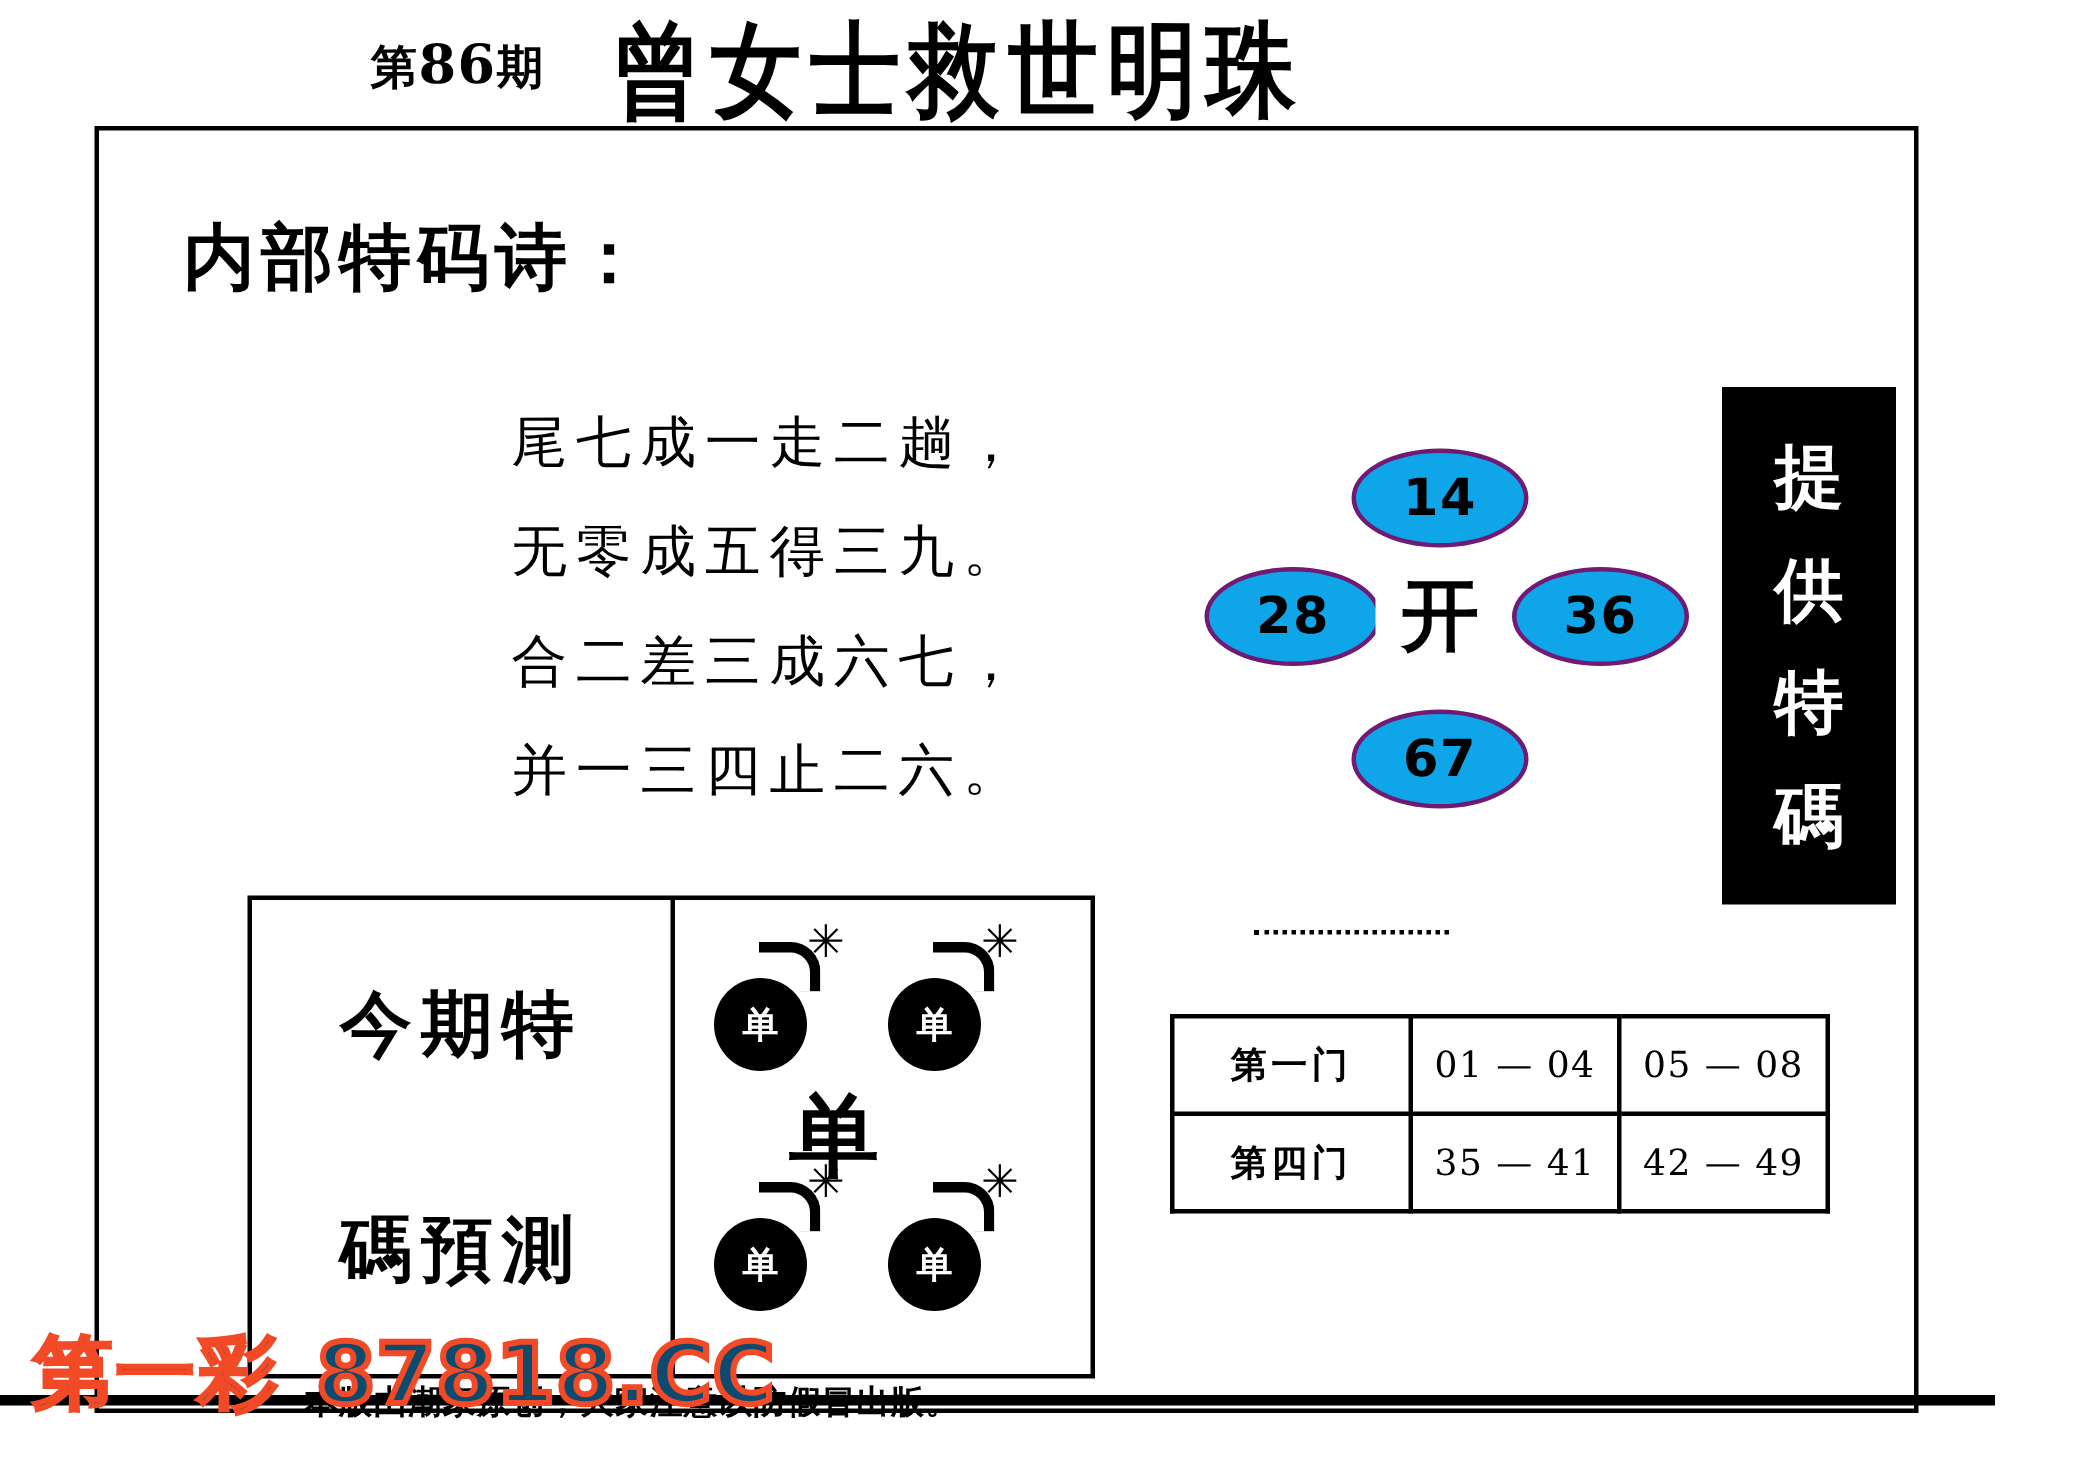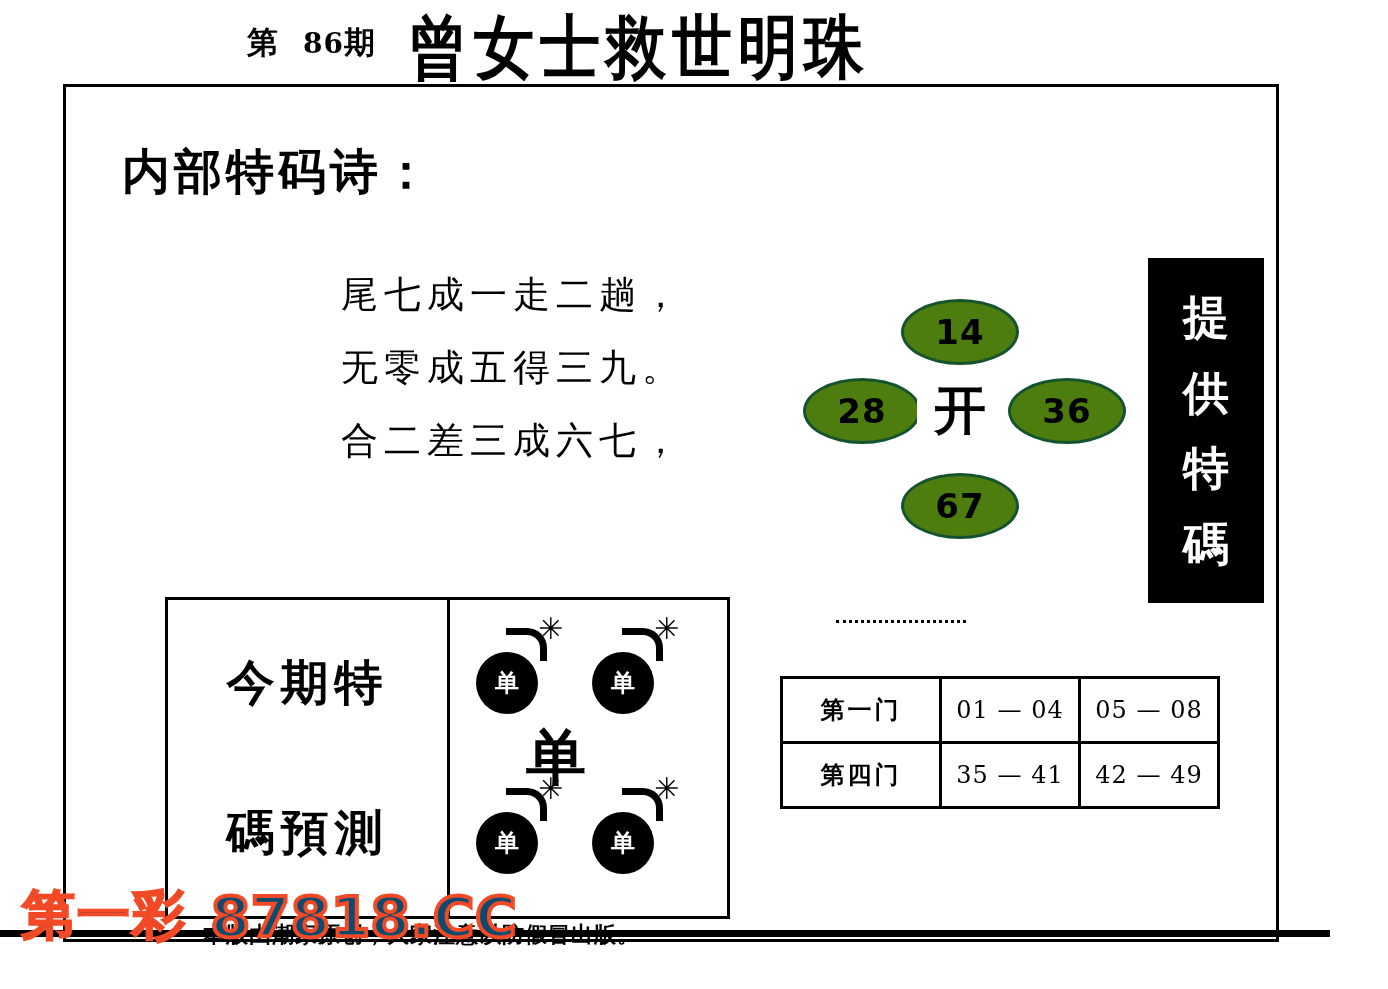--- a/index.html
+++ b/index.html
@@ -25,22 +25,21 @@
   }
   #issue-label {
     position: absolute;
     left: 247px; top: 22px;
     font-size: 31px;
     font-weight: bold;
     letter-spacing: 1px;
     font-family: "DejaVu Serif", "Liberation Serif", serif;
   }
   #issue-label .num {
-    font-size: 28px;
-    margin-left: 24px;
+    font-size: 36px;
   }
   #main-title {
     position: absolute;
     left: 408px; top: 2px;
     font-size: 60px;
     font-weight: bold;
     letter-spacing: 6px;
     font-family: "DejaVu Serif", "Liberation Serif", serif;
     white-space: nowrap;
     transform: scaleY(1.15);
@@ -85,30 +84,30 @@
   #ball-cluster {
     position: absolute;
     left: 795px; top: 295px;
     width: 345px;
     height: 250px;
   }
   .ball {
     position: absolute;
     width: 118px;
     height: 66px;
-    border: 3px solid #14532d;
+    border: 3px solid #701a75;
     border-radius: 50%;
     box-sizing: border-box;
     display: flex;
     align-items: center;
     justify-content: center;
     font-size: 34px;
     font-weight: bold;
     font-family: "DejaVu Sans", "Liberation Sans", sans-serif;
-    background: #4d7c0f;
+    background: #0ea5e9;
     letter-spacing: 1px;
   }
   #ball-top    { left: 106px; top: 4px; }
   #ball-left   { left: 8px;  top: 83px; }
   #ball-right  { left: 213px; top: 83px; }
   #ball-bottom { left: 106px; top: 178px; }
   #kai {
     position: absolute;
     left: 122px; top: 84px;
     width: 86px; height: 64px;
@@ -311,20 +310,21 @@
 </div>
 
 <div id="frame"></div>
 
 <div id="poem-heading">内部特码诗：</div>
 
 <div id="poem">
   <div class="line">尾七成一走二趟，</div>
   <div class="line">无零成五得三九。</div>
   <div class="line">合二差三成六七，</div>
+  <div class="line">并一三四止二六。</div>
 </div>
 
 <div id="ball-cluster">
   <div class="ball" id="ball-top">14</div>
   <div class="ball" id="ball-left">28</div>
   <div class="ball" id="ball-right">36</div>
   <div class="ball" id="ball-bottom">67</div>
   <div id="kai">开</div>
 </div>
 

